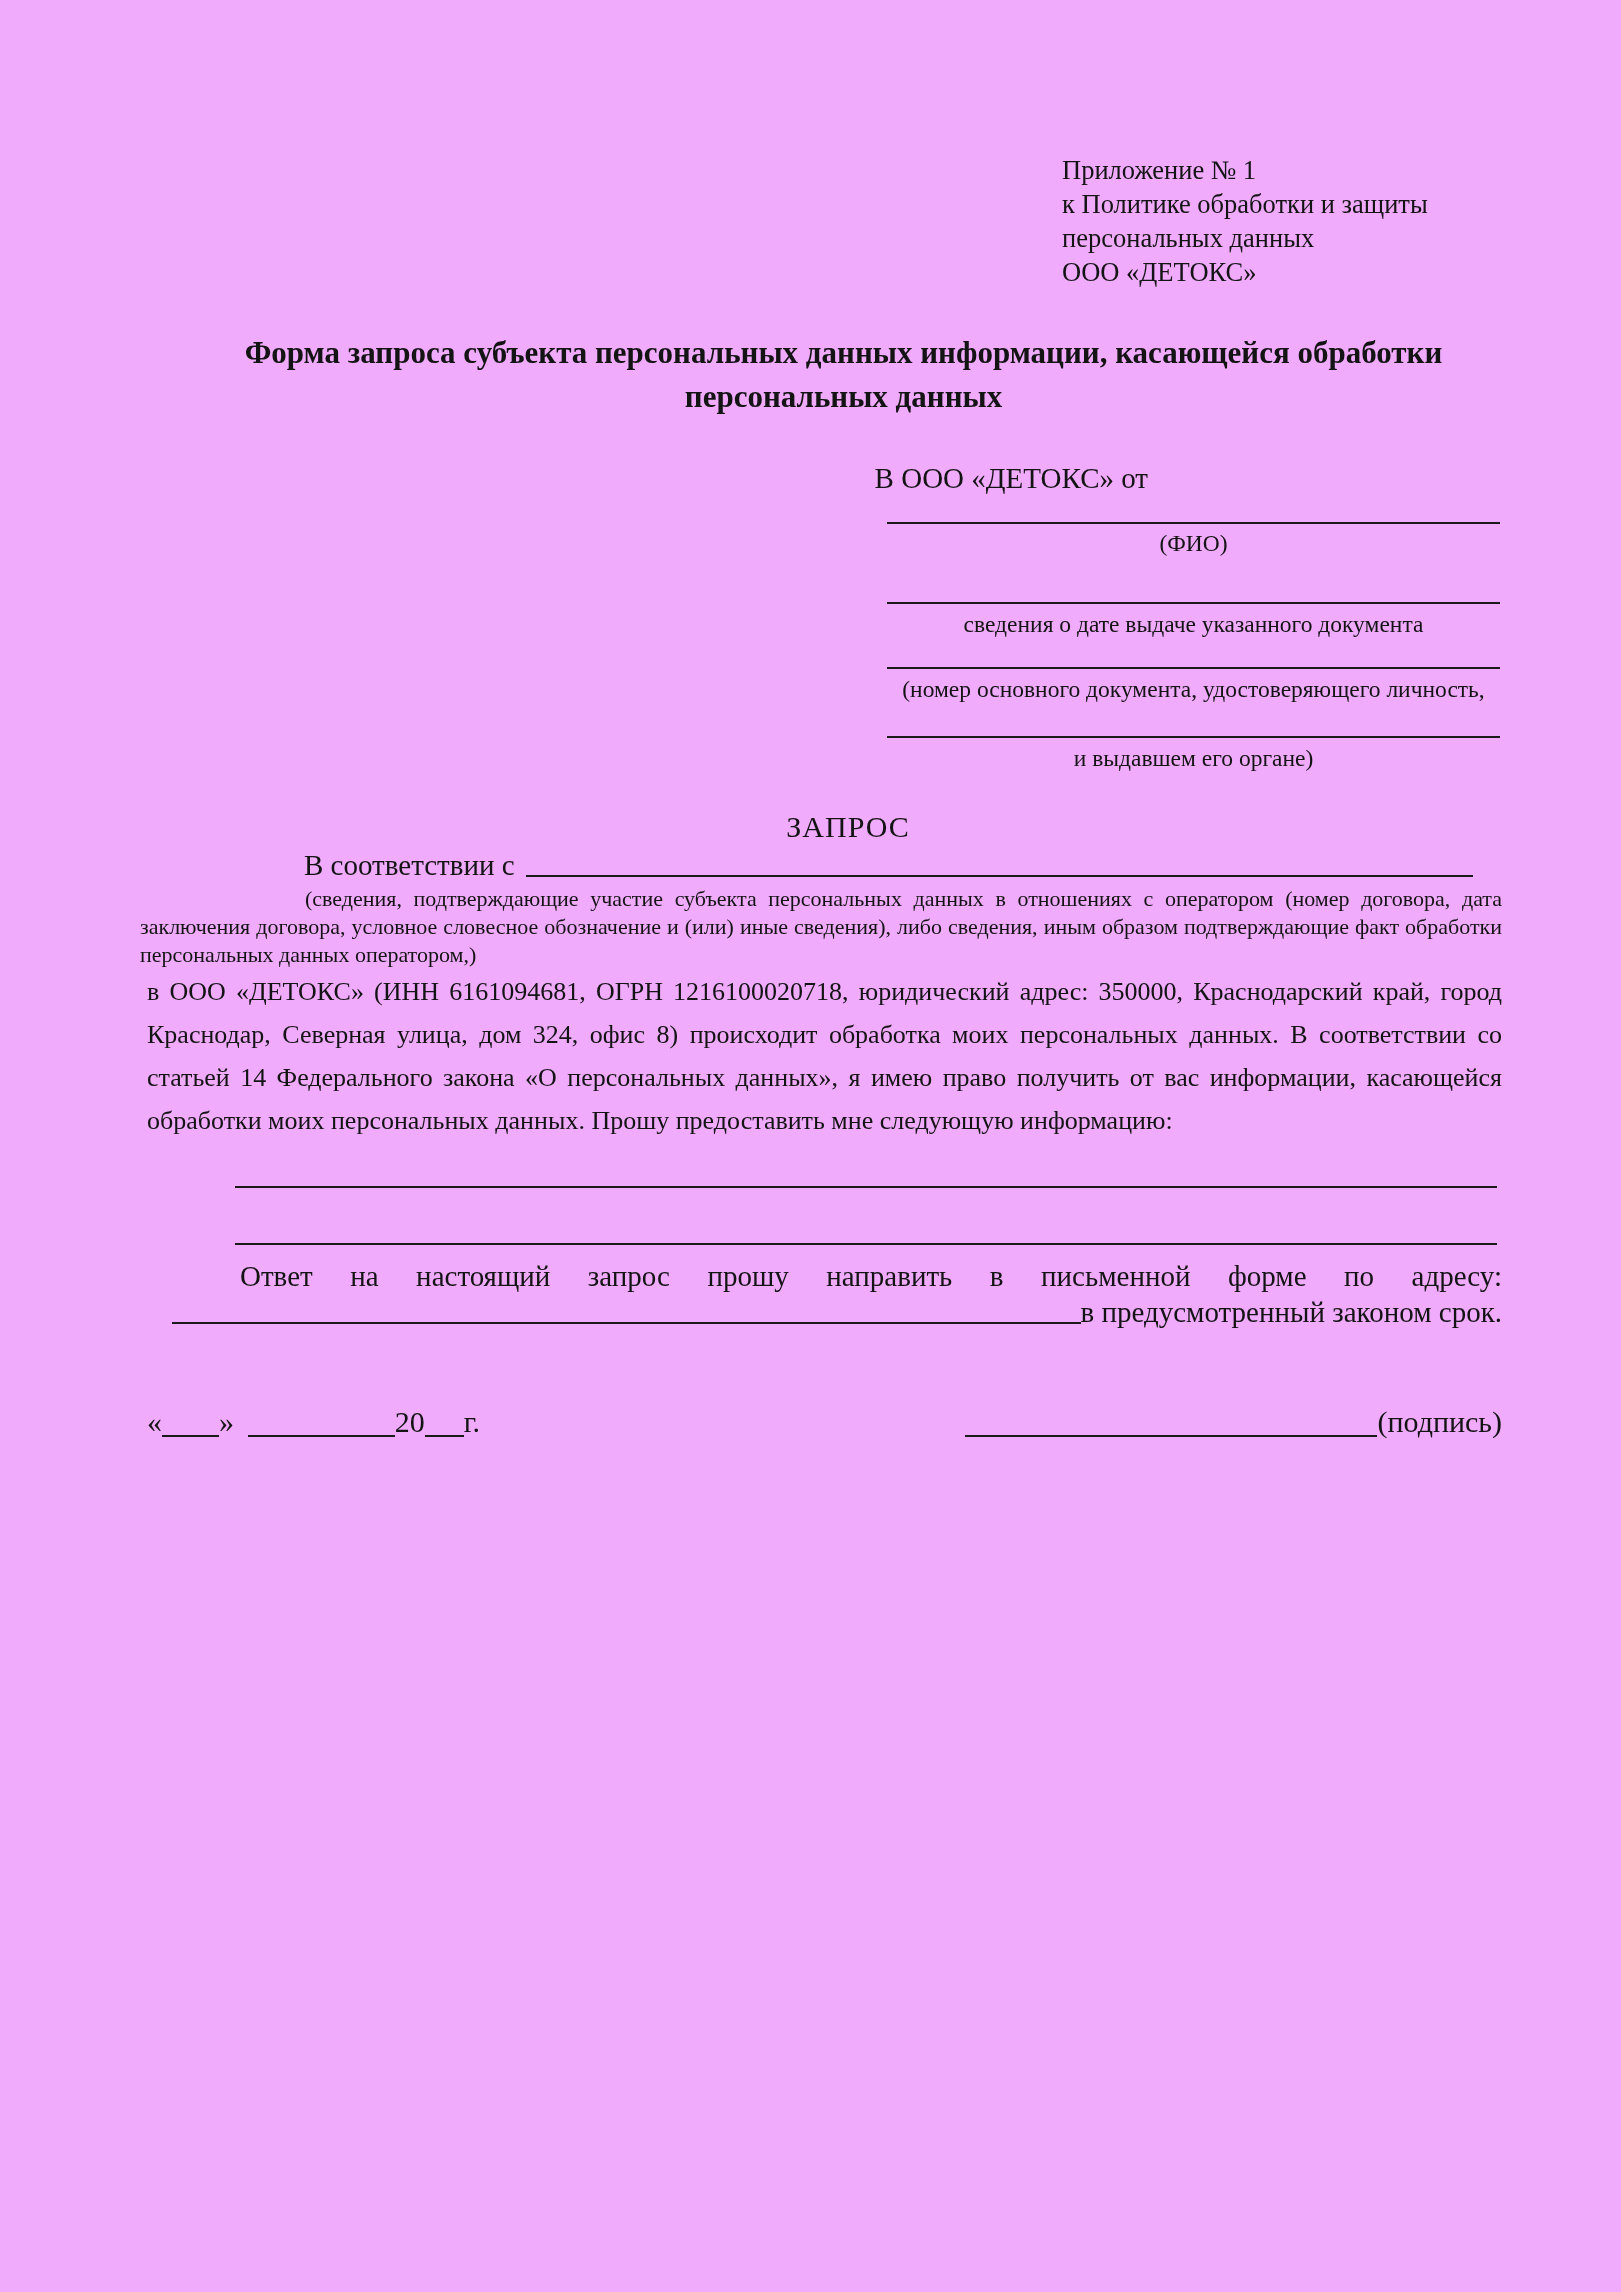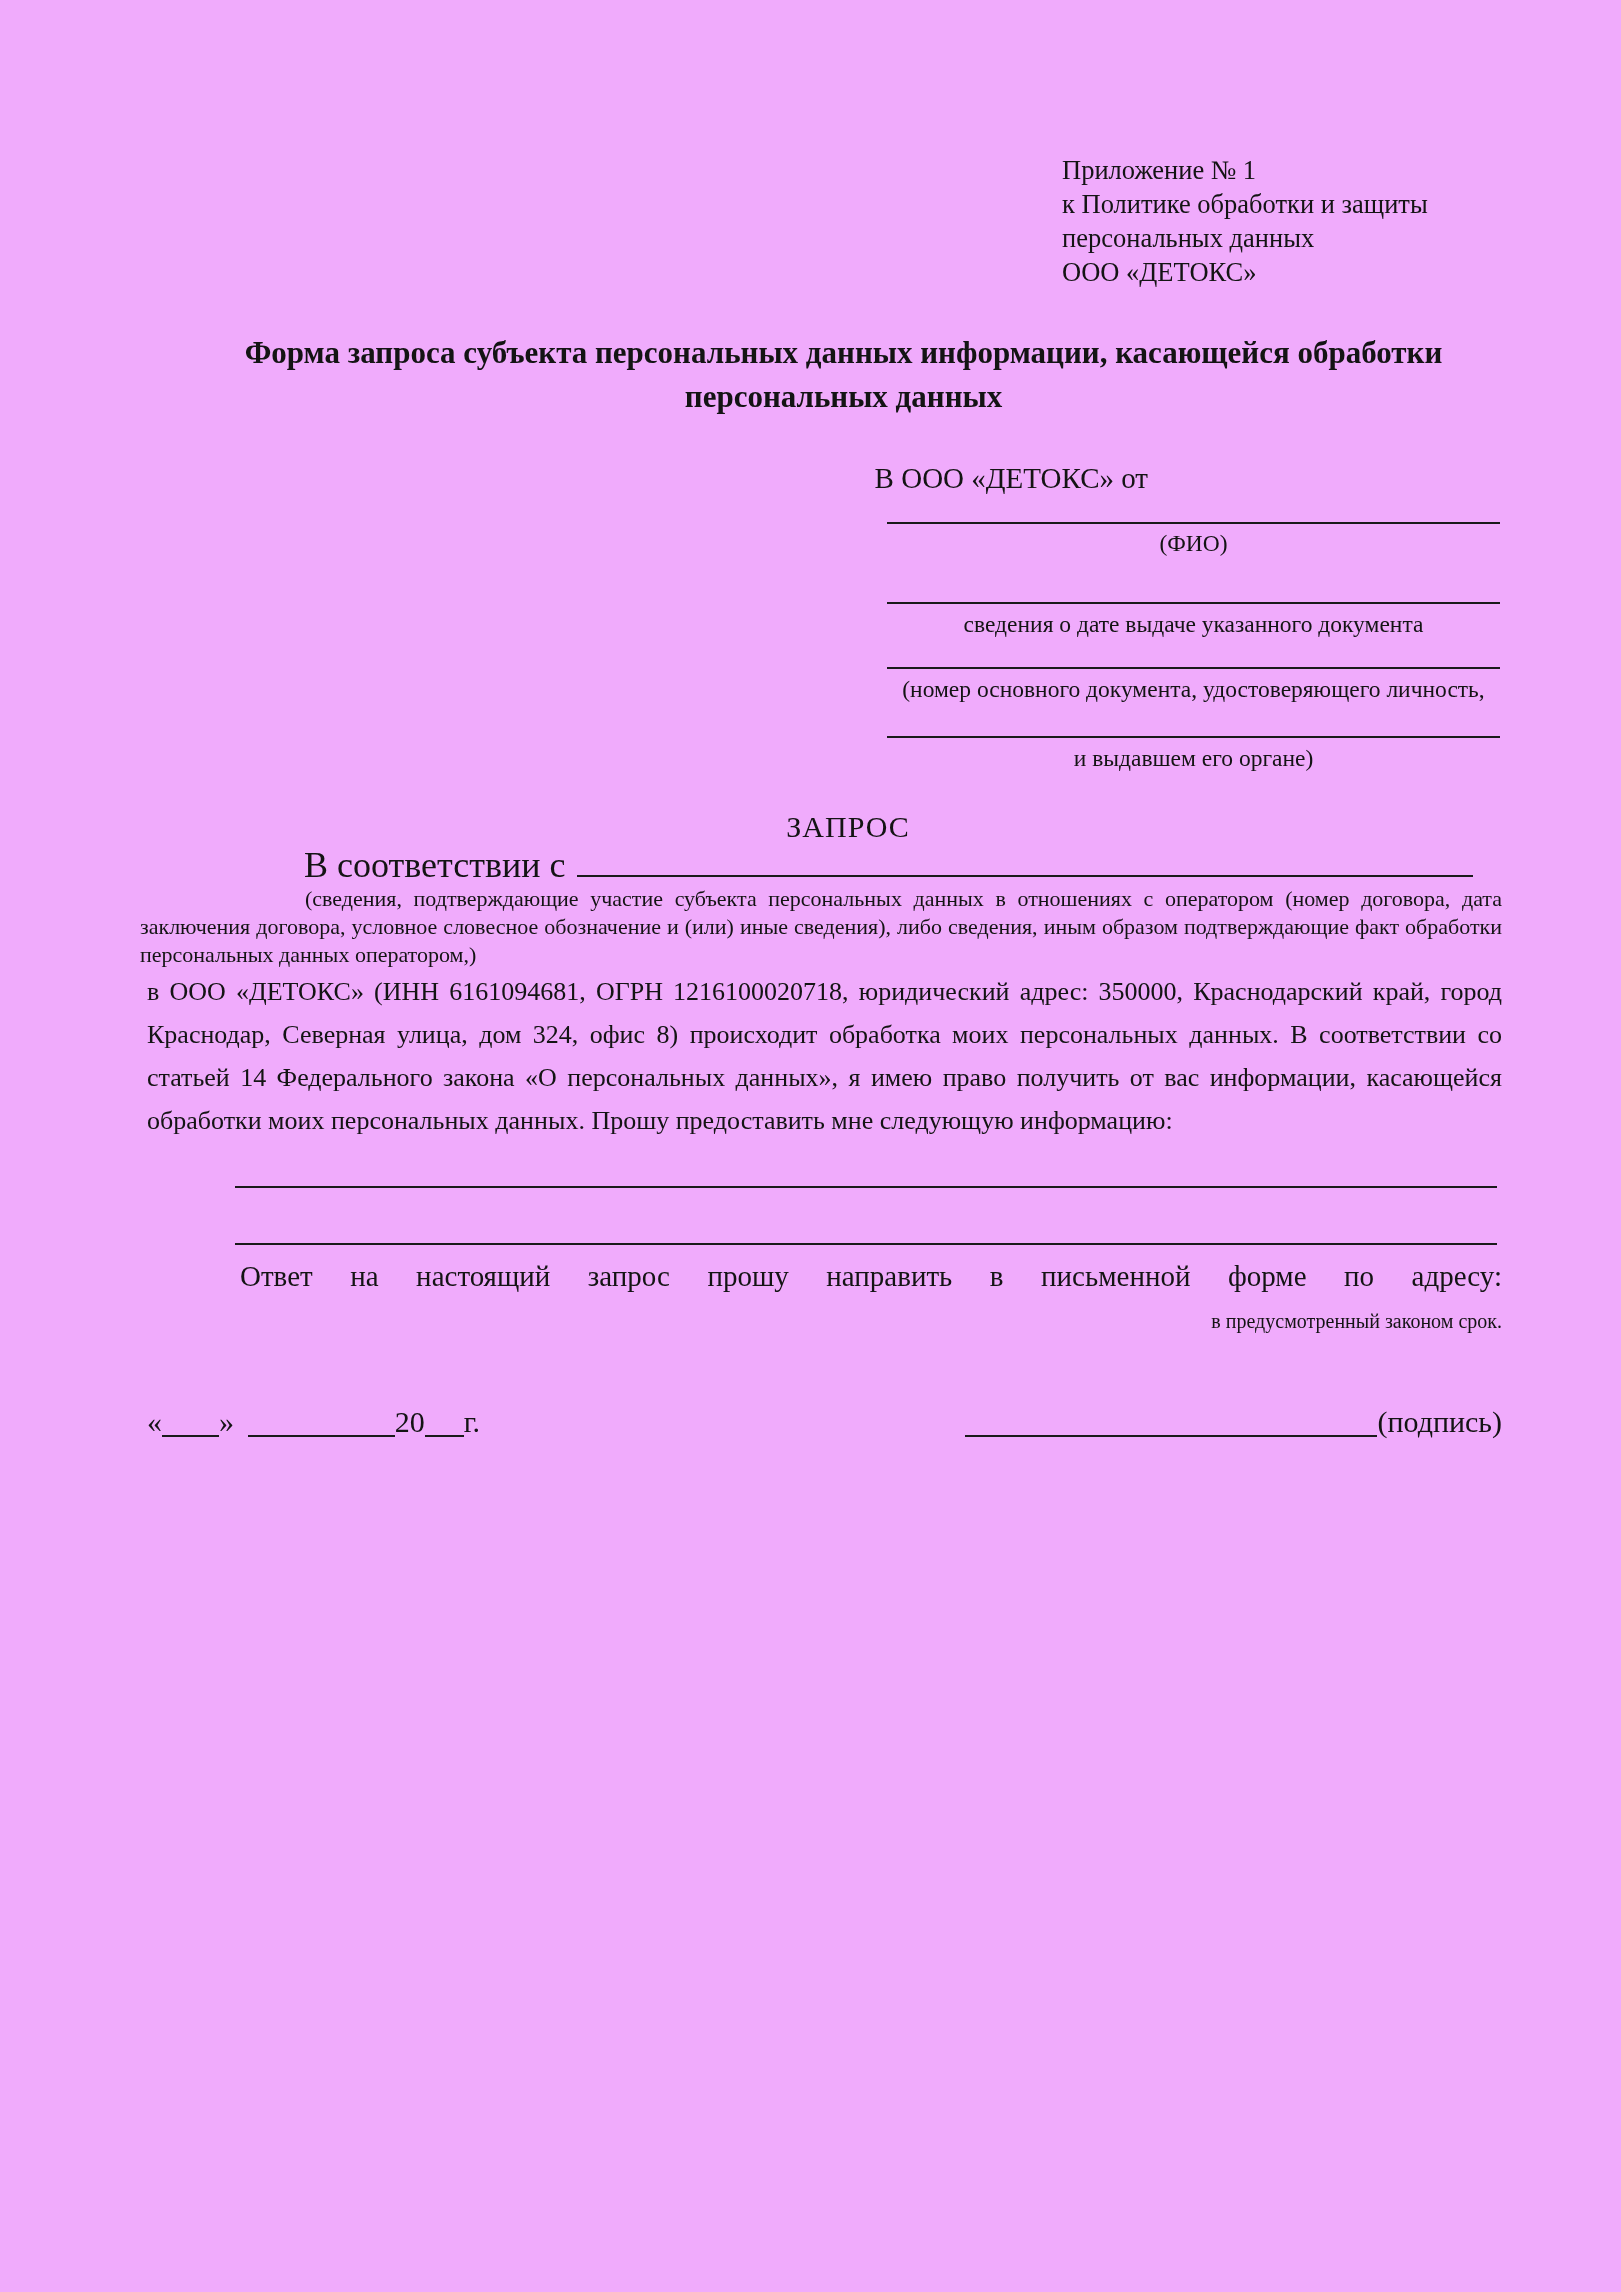--- a/index.html
+++ b/index.html
@@ -61,21 +61,21 @@
     font-size: 30px;
     letter-spacing: 1px;
   }
   .accordance-row {
     position: absolute;
     left: 147px;
     top: 847px;
     width: 1355px;
     display: flex;
     align-items: flex-end;
-    font-size: 36px;
+    font-size: 29px;
     line-height: 37px;
   }
   .accordance-row .prefix { padding-left: 157px; white-space: pre; }
   .fill-line {
     flex: 1;
     border-bottom: 2.9px solid #1a1a1a;
     margin-bottom: 6.9px;
   }
   .accordance-row .fill-line { margin-left: 11.8px; margin-right: 29px; }
   .small-caption {
@@ -117,23 +117,22 @@
     text-align-last: justify;
     text-indent: 93px;
   }
   .addr-row {
     position: absolute;
     left: 147px;
     top: 1294px;
     width: 1355px;
     display: flex;
     align-items: flex-end;
-    font-size: 20px;
+    font-size: 29px;
     line-height: 37px;
-    flex-direction: column;
   }
   .addr-row .fill-line { margin-left: 24.5px; }
   .addr-row .suffix { white-space: pre; }
   .sig-row {
     position: absolute;
     left: 147px;
     top: 1402px;
     width: 1355px;
     display: flex;
     justify-content: space-between;

